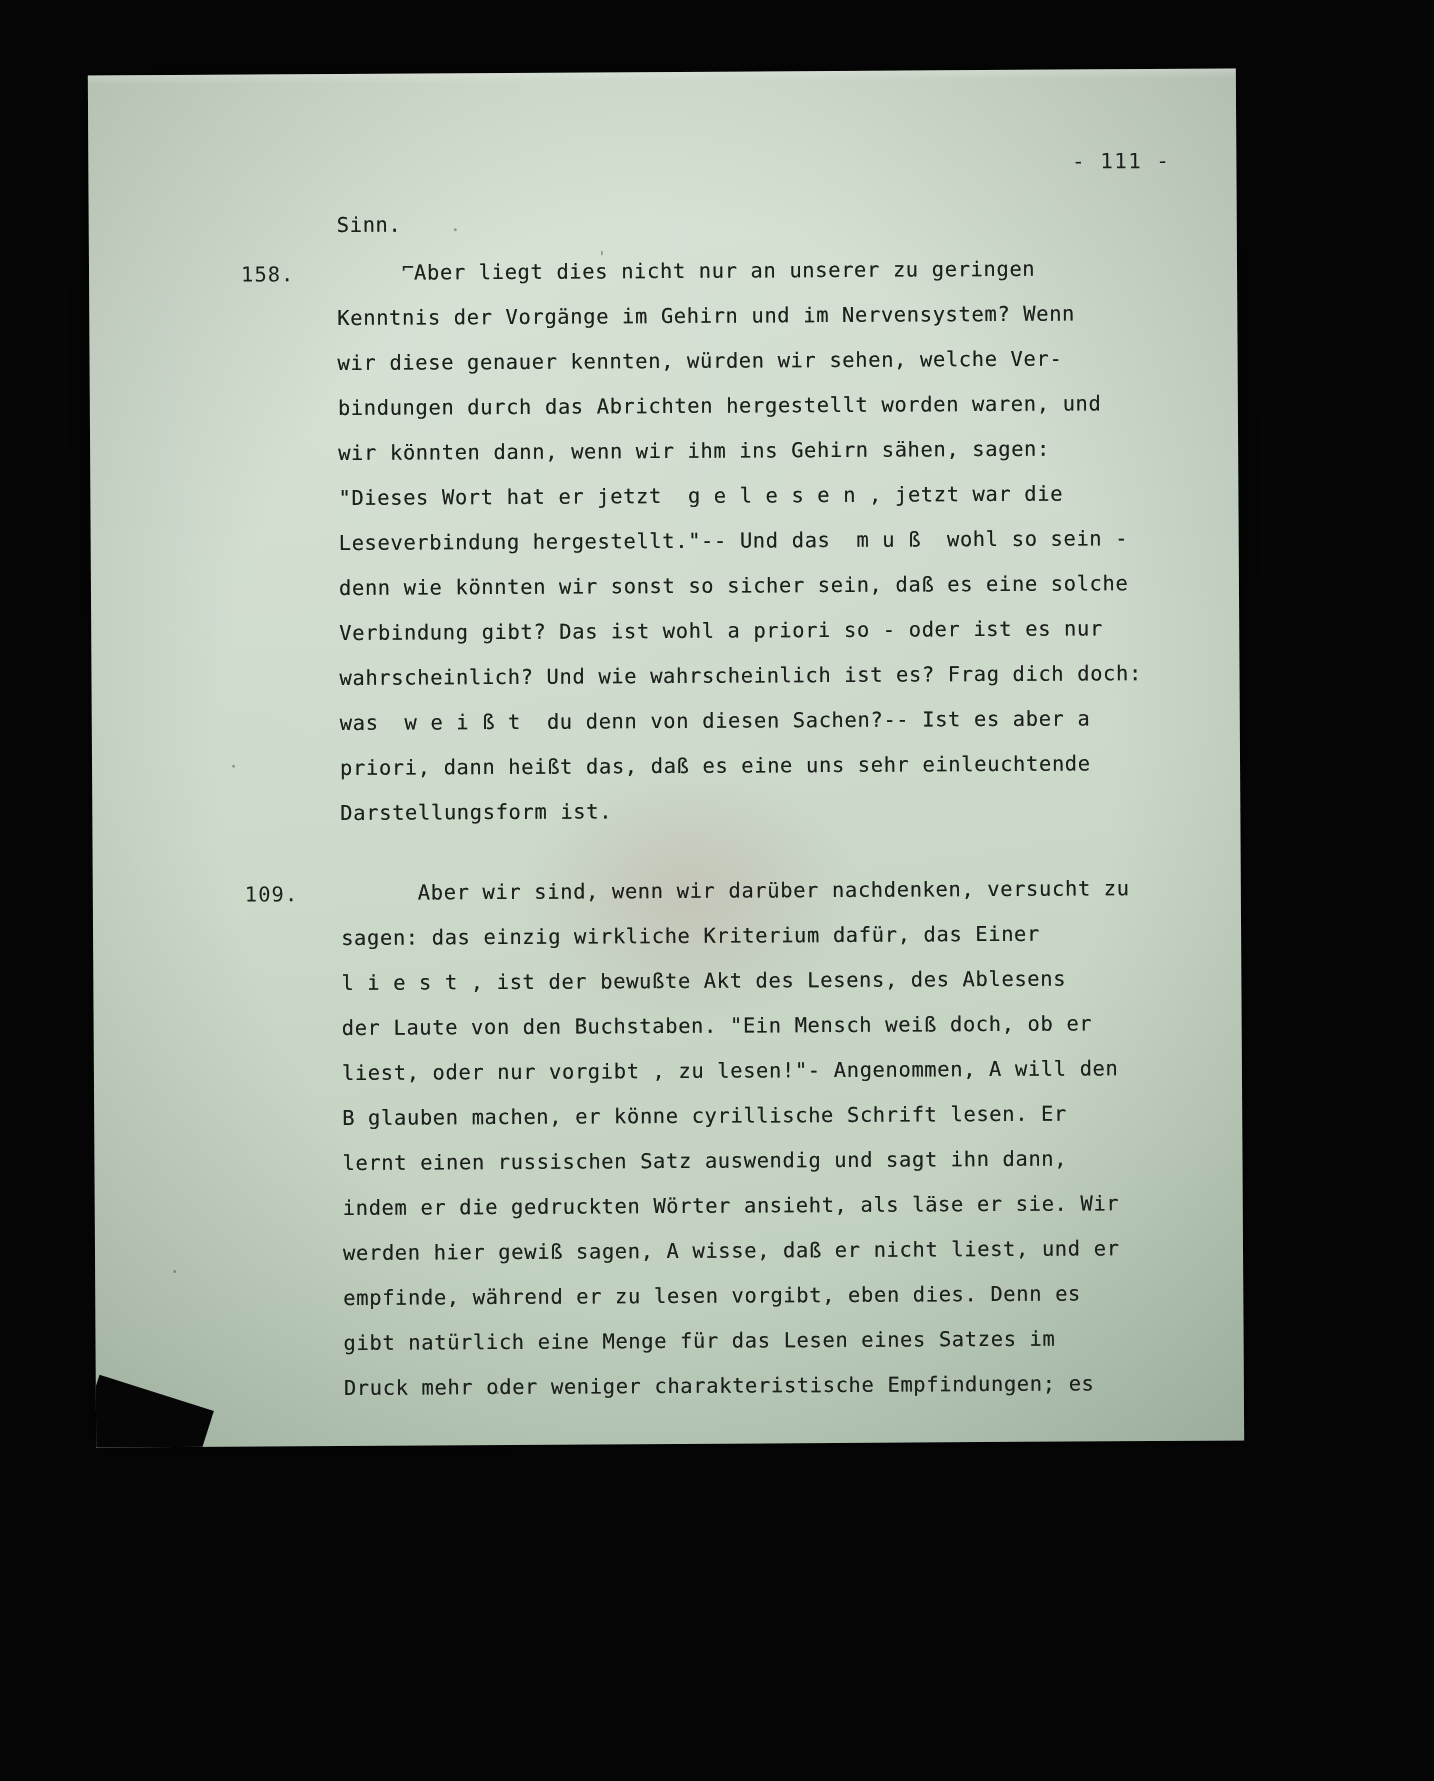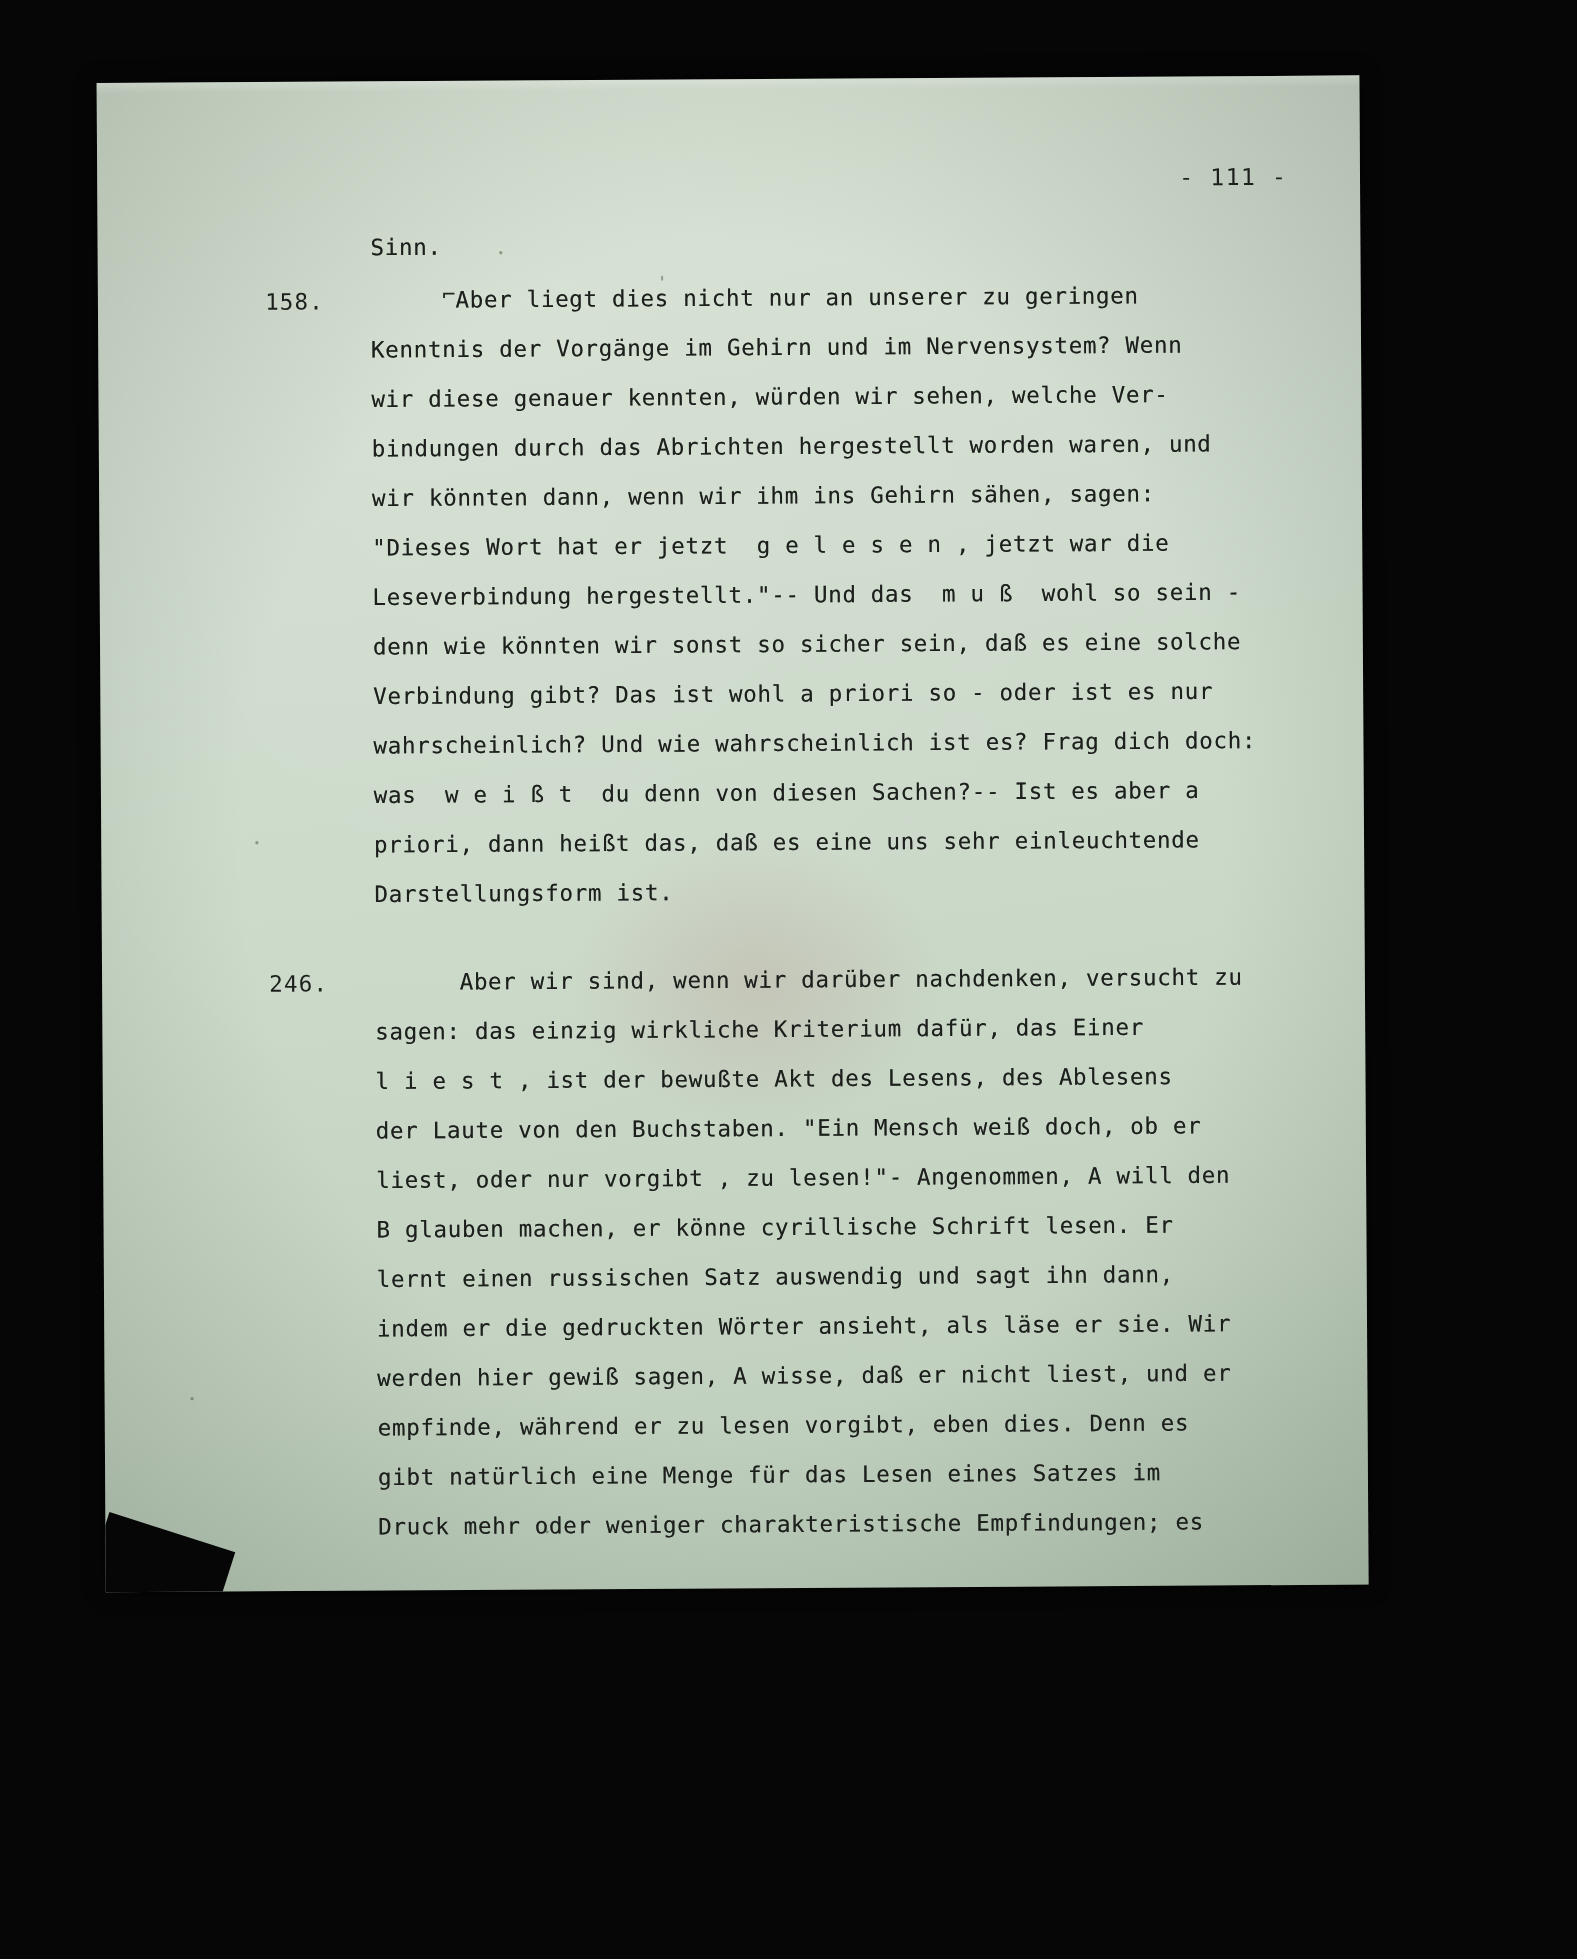--- a/index.html
+++ b/index.html
@@ -156,21 +156,21 @@
       <div class="line" style="left:248px; top:368px;">wir könnten dann, wenn wir ihm ins Gehirn sähen, sagen:</div>
       <div class="line" style="left:248px; top:413px;">"Dieses Wort hat er jetzt  g e l e s e n , jetzt war die</div>
       <div class="line" style="left:248px; top:458px;">Leseverbindung hergestellt."-- Und das  m u ß  wohl so sein -</div>
       <div class="line" style="left:248px; top:503px;">denn wie könnten wir sonst so sicher sein, daß es eine solche</div>
       <div class="line" style="left:248px; top:548px;">Verbindung gibt? Das ist wohl a priori so - oder ist es nur</div>
       <div class="line" style="left:248px; top:593px;">wahrscheinlich? Und wie wahrscheinlich ist es? Frag dich doch:</div>
       <div class="line" style="left:248px; top:638px;">was  w e i ß t  du denn von diesen Sachen?-- Ist es aber a</div>
       <div class="line" style="left:248px; top:683px;">priori, dann heißt das, daß es eine uns sehr einleuchtende</div>
       <div class="line" style="left:248px; top:728px;">Darstellungsform ist.</div>
 
-      <div class="para-num" style="left:152px; top:808px;">246.</div>
+      <div class="para-num" style="left:152px; top:808px;">109.</div>
       <div class="line" style="left:325px; top:808px;">Aber wir sind, wenn wir darüber nachdenken, versucht zu</div>
       <div class="line" style="left:248px; top:853px;">sagen: das einzig wirkliche Kriterium dafür, das Einer</div>
       <div class="line" style="left:248px; top:898px;">l i e s t , ist der bewußte Akt des Lesens, des Ablesens</div>
       <div class="line" style="left:248px; top:943px;">der Laute von den Buchstaben. "Ein Mensch weiß doch, ob er</div>
       <div class="line" style="left:248px; top:988px;">liest, oder nur vorgibt , zu lesen!"- Angenommen, A will den</div>
       <div class="line" style="left:248px; top:1033px;">B glauben machen, er könne cyrillische Schrift lesen. Er</div>
       <div class="line" style="left:248px; top:1078px;">lernt einen russischen Satz auswendig und sagt ihn dann,</div>
       <div class="line" style="left:248px; top:1123px;">indem er die gedruckten Wörter ansieht, als läse er sie. Wir</div>
       <div class="line" style="left:248px; top:1168px;">werden hier gewiß sagen, A wisse, daß er nicht liest, und er</div>
       <div class="line" style="left:248px; top:1213px;">empfinde, während er zu lesen vorgibt, eben dies. Denn es</div>

